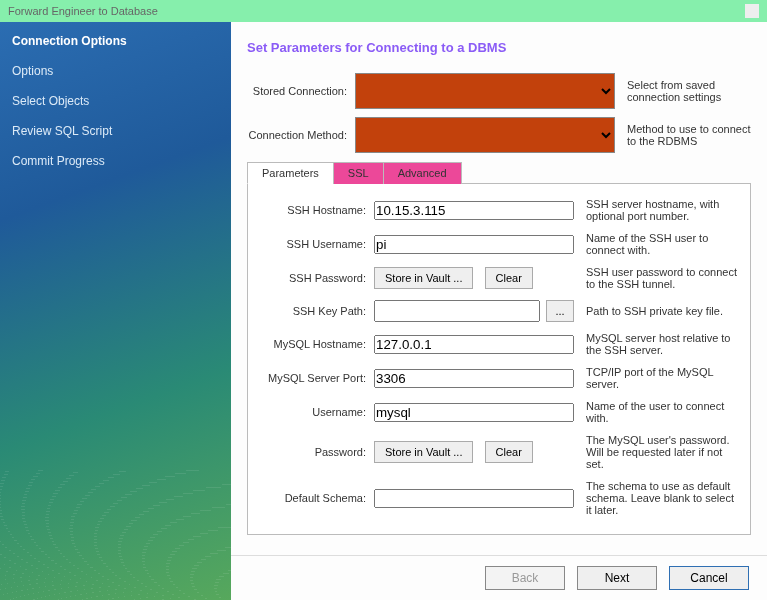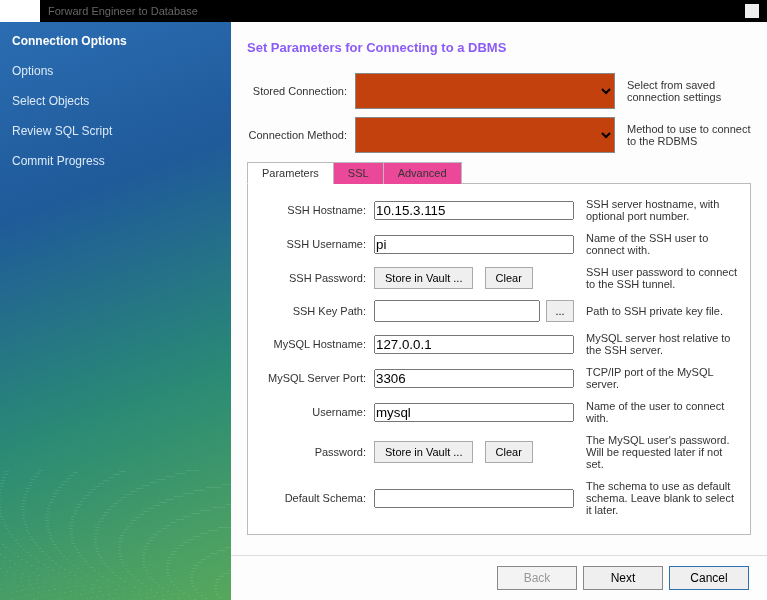--- a/index.html
+++ b/index.html
@@ -1,18 +1,18 @@
 <!DOCTYPE html>
 <html><head>
 <meta charset="utf-8">
 <style>
 * { box-sizing: border-box; margin: 0; padding: 0; font-family: "Segoe UI", Tahoma, sans-serif; }
 body { width: 767px; height: 600px; overflow: hidden; background: #fff; }
 .container { display: flex; flex-direction: column; width: 100%; height: 100%; }
-.titlebar { height: 22px; padding: 1px 8px; font-size: 11px; color: #666; background: #000000; display:flex; align-items:center; justify-content:space-between;margin-left:40px;}
+.titlebar { height: 22px; padding: 1px 8px; font-size: 11px; color: #666; background: #86efac; display:flex; align-items:center; justify-content:space-between;}
 .close-btn { width:14px; height:14px; background:#eee; }
 .body { display:flex; flex:1; min-height:0; }
 .sidebar { width: 231px; background: linear-gradient(160deg,#2b6db2 0%,#1f5a9a 30%,#2a8a75 65%,#57a85c 100%); color:#dceaf7; font-size:12px; padding-top:4px; position:relative; }
 .sidebar .step { padding:8px 12px; cursor:pointer; }
 .sidebar .step.active { color:#fff; font-weight:600; }
 .sidebar .swoosh { position:absolute; bottom:0; left:0; right:0; height:130px; opacity:0.35; pointer-events:none;
   background: repeating-radial-gradient(ellipse 260% 60% at 120% 110%, rgba(255,255,255,0.25) 0 1px, transparent 1px 22px); }
 .main { flex:1; display:flex; flex-direction:column; background:#fdfdfd; }
 .content { flex:1; padding:12px 16px 8px 16px; overflow:auto; font-size:11px; color:#333;}
 h2 { font-size:13px; color:#8b5cf6; font-weight:700; margin:6px 0 18px 0;}
@@ -26,21 +26,21 @@
 .tab.active { background:#fff; border-bottom:1px solid #fff;}
 .panel { border:1px solid #bbb; border-top:none; padding:14px 8px 8px 8px; background:#fff; min-height:300px;}
 .prow { display:flex; align-items:center; margin-bottom:10px;}
 .prow .plbl { width:110px; text-align:right; margin-right:8px;}
 .prow .pfield { width:200px; }
 .prow input[type=text]{ width:200px; }
 .prow .phint { margin-left:12px; flex:1; color:#333;}
 .btn-sm { height:22px; padding:0 10px; font-size:11px; background:#efefef; border:1px solid #aaa; cursor:pointer;}
 .btn-sm + .btn-sm { margin-left:8px;}
 .btn-browse { width:28px; height:22px; margin-left:6px; background:#efefef; border:1px solid #aaa; font-size:11px; cursor:pointer;}
-.footer { display:flex; justify-content:flex-end; align-items:center; gap:6px; padding:10px 18px; border-top:1px solid #ddd; background:#fdfdfd;}
+.footer { display:flex; justify-content:flex-end; align-items:center; gap:12px; padding:10px 18px; border-top:1px solid #ddd; background:#fdfdfd;}
 .footer button { width:80px; height:24px; font-size:12px; border:1px solid #888; background:#efefef; cursor:pointer;}
 .footer button:disabled { color:#999; background:#f3f3f3; cursor:default;}
 .footer button.primary { border:1px solid #2f6fb3;}
 </style>
 </head>
 <body>
 
 <div class="container">
   <div class="titlebar">
     <span>Forward Engineer to Database</span>

